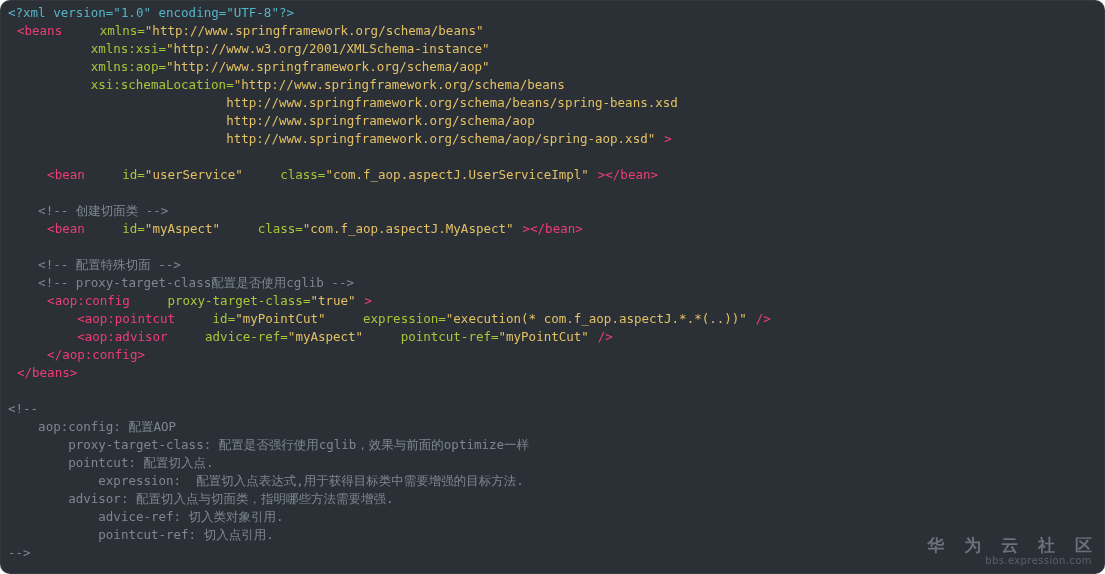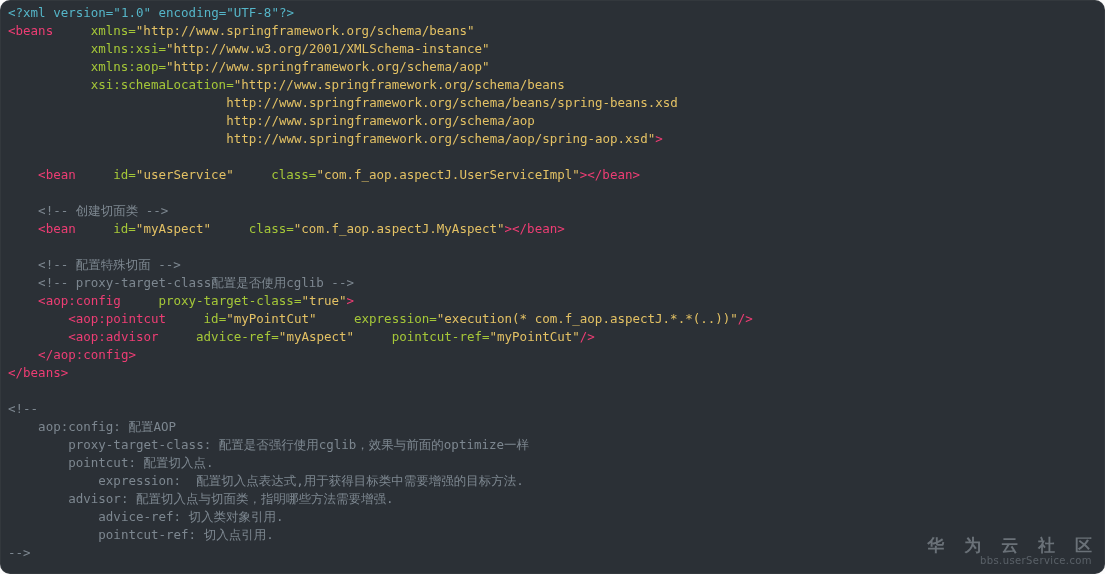--- a/index.html
+++ b/index.html
@@ -28,21 +28,21 @@
   pre.code {
     margin: 0;
     font-family: "DejaVu Sans Mono", "Liberation Mono", monospace;
     font-size: 12.5px;
     line-height: 18px;
     white-space: pre;
     color: var(--c-txt, #d8dce0);
   }
   .line { min-height: 18px; }
   .tok-m { color: var(--c-meta, #55b5c8); }
-  .tok-t { color: var(--c-tag,  #ee3d74); }
+  .tok-t { color: var(--c-tag,  #ee3d74); margin-left: 9px; }
   .tok-a { color: var(--c-attr, #a5c738); margin-left: 30px; }
   .tok-s { color: var(--c-str,  #e3c164); }
   .tok-c { color: var(--c-com,  #7d8790); }
   .tok-x { color: var(--c-txt,  #d8dce0); }
   .watermark {
     position: absolute;
     right: 13px;
     bottom: 7px;
     text-align: right;
     font-family: "DejaVu Sans", "Liberation Sans", sans-serif;
@@ -66,16 +66,16 @@
   }
 </style>
 </head>
 <body>
 
 <div class="page">
   <div class="code-block" style="background: rgb(43, 48, 54);">
     <pre class="code" id="code"><div class="line"><span class="tok-m">&lt;?xml version="1.0" encoding="UTF-8"?&gt;</span></div><div class="line"><span class="tok-t">&lt;beans</span><span class="tok-x"> </span><span class="tok-a">xmlns=</span><span class="tok-s">"http://www.springframework.org/schema/beans"</span></div><div class="line"><span class="tok-x">       </span><span class="tok-a">xmlns:xsi=</span><span class="tok-s">"http://www.w3.org/2001/XMLSchema-instance"</span></div><div class="line"><span class="tok-x">       </span><span class="tok-a">xmlns:aop=</span><span class="tok-s">"http://www.springframework.org/schema/aop"</span></div><div class="line"><span class="tok-x">       </span><span class="tok-a">xsi:schemaLocation=</span><span class="tok-s">"http://www.springframework.org/schema/beans</span></div><div class="line"><span class="tok-s">                             http://www.springframework.org/schema/beans/spring-beans.xsd</span></div><div class="line"><span class="tok-s">                             http://www.springframework.org/schema/aop</span></div><div class="line"><span class="tok-s">                             http://www.springframework.org/schema/aop/spring-aop.xsd"</span><span class="tok-t">&gt;</span></div><div class="line"></div><div class="line"><span class="tok-x">    </span><span class="tok-t">&lt;bean</span><span class="tok-x"> </span><span class="tok-a">id=</span><span class="tok-s">"userService"</span><span class="tok-x"> </span><span class="tok-a">class=</span><span class="tok-s">"com.f_aop.aspectJ.UserServiceImpl"</span><span class="tok-t">&gt;&lt;/bean&gt;</span></div><div class="line"></div><div class="line"><span class="tok-x">    </span><span class="tok-c">&lt;!-- 创建切面类 --&gt;</span></div><div class="line"><span class="tok-x">    </span><span class="tok-t">&lt;bean</span><span class="tok-x"> </span><span class="tok-a">id=</span><span class="tok-s">"myAspect"</span><span class="tok-x"> </span><span class="tok-a">class=</span><span class="tok-s">"com.f_aop.aspectJ.MyAspect"</span><span class="tok-t">&gt;&lt;/bean&gt;</span></div><div class="line"></div><div class="line"><span class="tok-x">    </span><span class="tok-c">&lt;!-- 配置特殊切面 --&gt;</span></div><div class="line"><span class="tok-x">    </span><span class="tok-c">&lt;!-- proxy-target-class配置是否使用cglib --&gt;</span></div><div class="line"><span class="tok-x">    </span><span class="tok-t">&lt;aop:config</span><span class="tok-x"> </span><span class="tok-a">proxy-target-class=</span><span class="tok-s">"true"</span><span class="tok-t">&gt;</span></div><div class="line"><span class="tok-x">        </span><span class="tok-t">&lt;aop:pointcut</span><span class="tok-x"> </span><span class="tok-a">id=</span><span class="tok-s">"myPointCut"</span><span class="tok-x"> </span><span class="tok-a">expression=</span><span class="tok-s">"execution(* com.f_aop.aspectJ.*.*(..))"</span><span class="tok-t">/&gt;</span></div><div class="line"><span class="tok-x">        </span><span class="tok-t">&lt;aop:advisor</span><span class="tok-x"> </span><span class="tok-a">advice-ref=</span><span class="tok-s">"myAspect"</span><span class="tok-x"> </span><span class="tok-a">pointcut-ref=</span><span class="tok-s">"myPointCut"</span><span class="tok-t">/&gt;</span></div><div class="line"><span class="tok-x">    </span><span class="tok-t">&lt;/aop:config&gt;</span></div><div class="line"><span class="tok-t">&lt;/beans&gt;</span></div><div class="line"></div><div class="line"><span class="tok-c">&lt;!--</span></div><div class="line"><span class="tok-c">    aop:config: 配置AOP</span></div><div class="line"><span class="tok-c">        proxy-target-class: 配置是否强行使用cglib，效果与前面的optimize一样</span></div><div class="line"><span class="tok-c">        pointcut: 配置切入点.</span></div><div class="line"><span class="tok-c">            expression:  配置切入点表达式,用于获得目标类中需要增强的目标方法.</span></div><div class="line"><span class="tok-c">        advisor: 配置切入点与切面类，指明哪些方法需要增强.</span></div><div class="line"><span class="tok-c">            advice-ref: 切入类对象引用.</span></div><div class="line"><span class="tok-c">            pointcut-ref: 切入点引用.</span></div><div class="line"><span class="tok-c">--&gt;</span></div></pre>
     <div class="watermark">
       <div class="wm-title">华 为 云 社 区</div>
-      <div class="wm-url">bbs.userService.com</div>
+      <div class="wm-url">bbs.expression.com</div>
     </div>
   </div>
 </div>
 
 </body></html>

